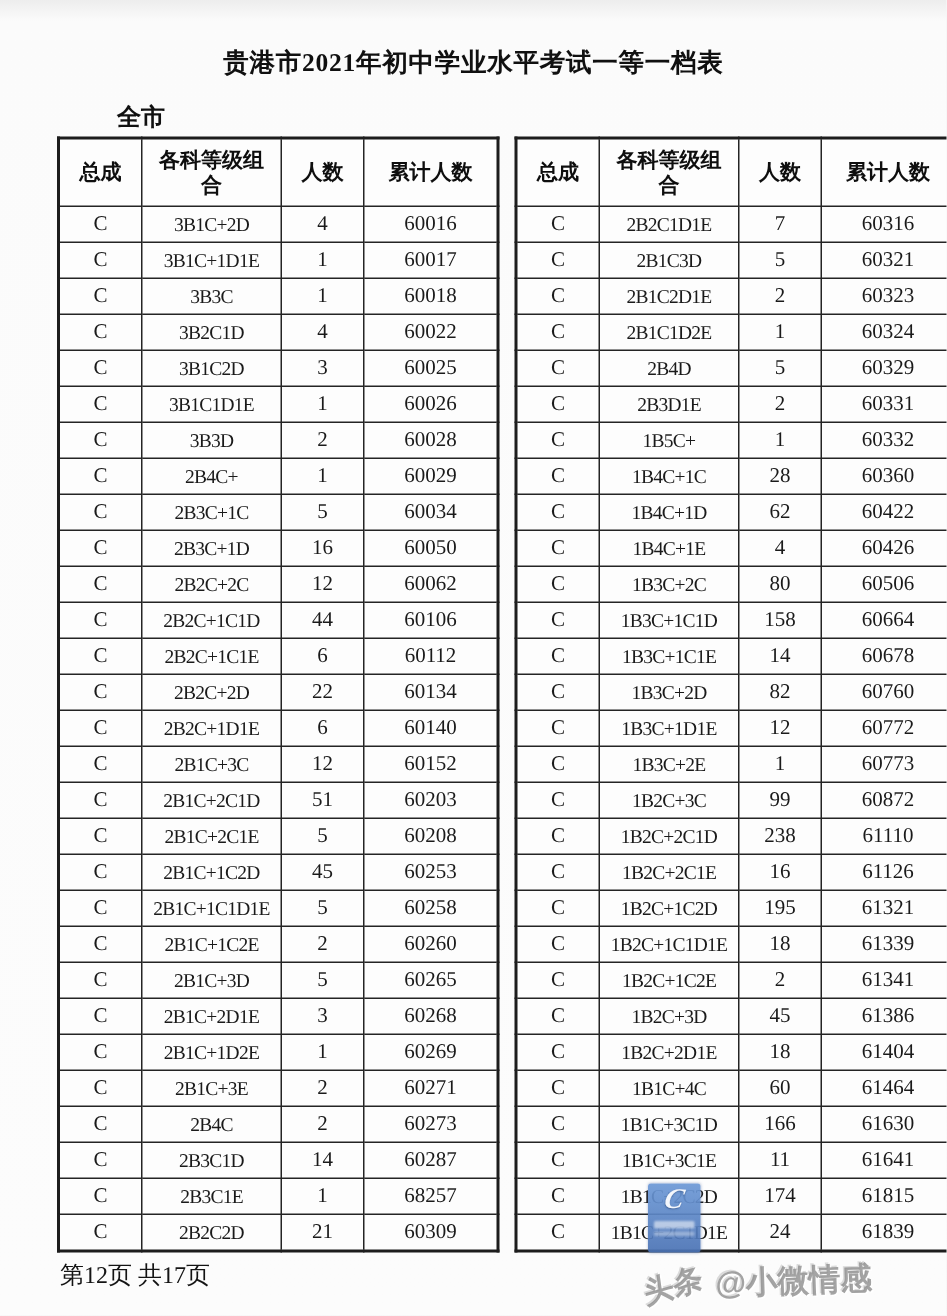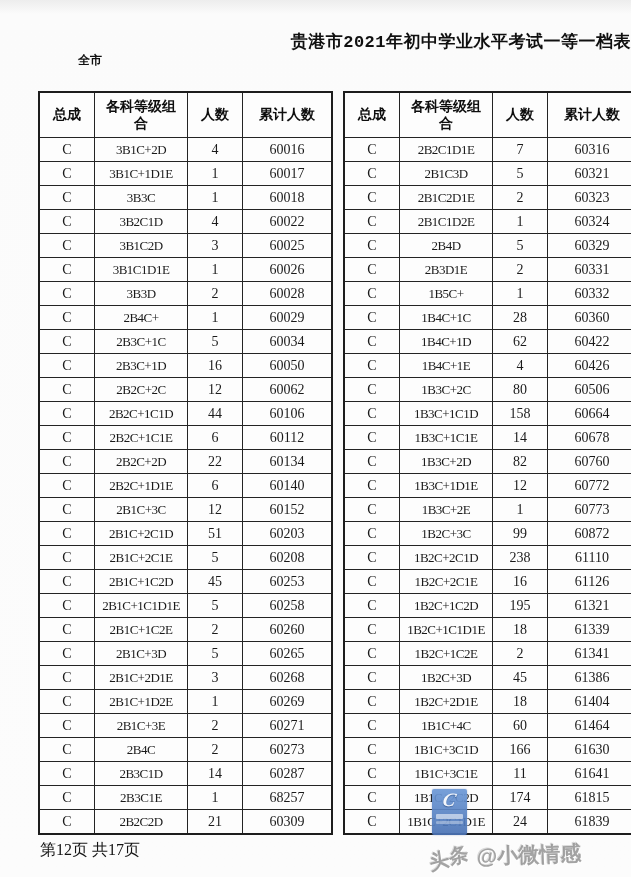--- a/index.html
+++ b/index.html
@@ -9,28 +9,28 @@
     background:#f6f6f6;
     overflow:hidden;
   }
   .doc{
     position:relative;width:631px;height:877px;
     background:linear-gradient(180deg,#ededed 0px,#fbfbfb 14px,#fcfcfc 100%);
     color:#141414;
   }
   .doc-title{
     position:absolute;top:30px;left:0;right:0;
-    text-align:right;
-    font-family:Liberation Mono, monospace;
+    text-align:center;
+    font-family:Liberation Serif, serif;
     font-size:17px;font-weight:bold;letter-spacing:0.5px;
     color:#101010;
   }
   .region-label{
-    position:absolute;top:52px;left:78px;
-    font-size:12px;font-weight:bold;color:#101010;
+    position:absolute;top:68px;left:78px;
+    font-size:16px;font-weight:bold;color:#101010;
   }
   .tables-wrap{
     position:absolute;top:91px;left:38px;
     display:flex;gap:10px;
   }
   table.score-table{
     border-collapse:collapse;
     table-layout:fixed;
     width:270px;
     background:#fdfdfd;

